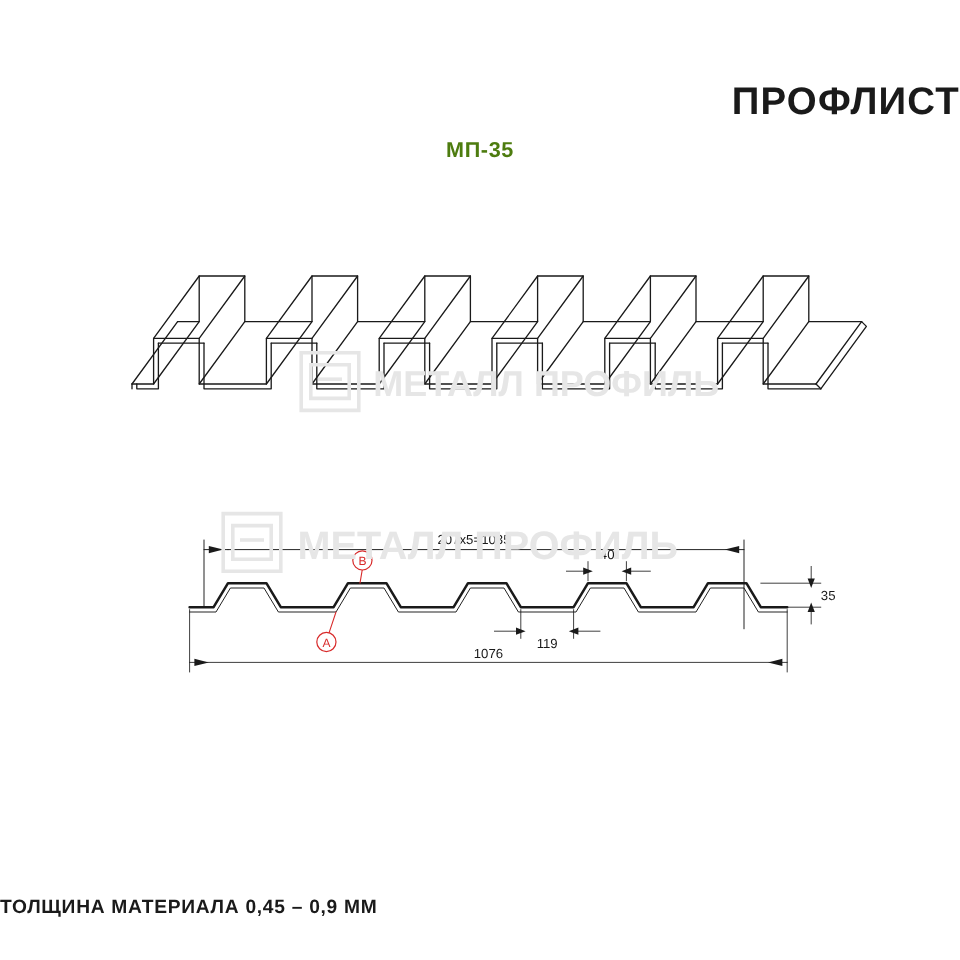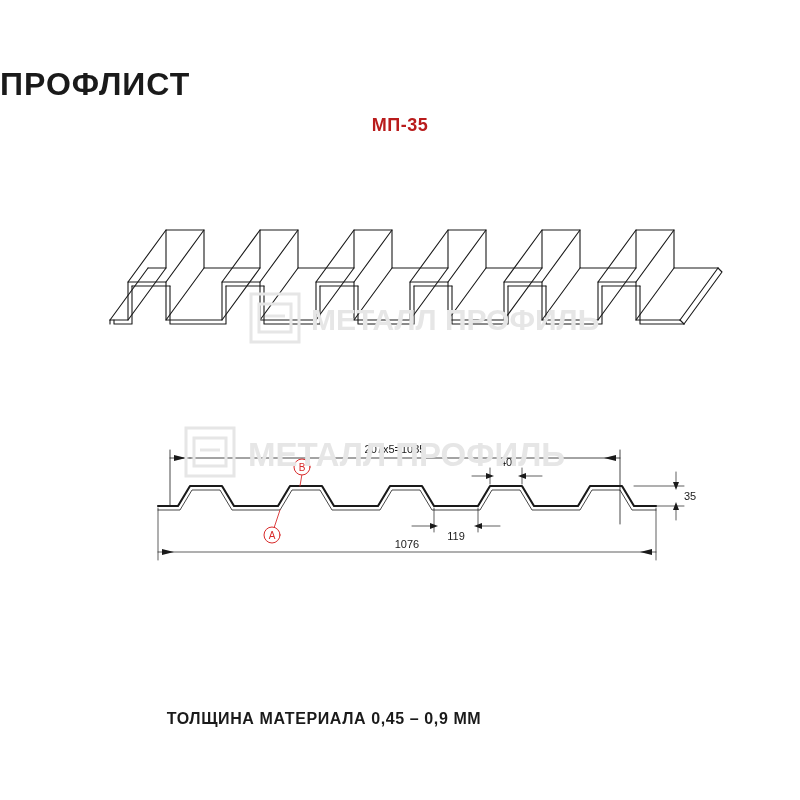--- a/index.html
+++ b/index.html
@@ -18,43 +18,42 @@
   .page {
     position: relative;
     width: 800px;
     height: 800px;
   }
   .title {
     position: absolute;
     top: 66px;
     left: 0;
     width: 800px;
-    text-align: left;
+    text-align: right;
     font-size: 32px;
     font-weight: bold;
     letter-spacing: 1px;
     color: #1a1a1a;
   }
   .subtitle {
     position: absolute;
     top: 115px;
     left: 0;
     width: 800px;
     text-align: center;
     font-size: 18px;
     font-weight: bold;
     letter-spacing: 0.5px;
-    color: #b91c1c;
+    color: #4d7c0f;
   }
   .footer-note {
     position: absolute;
-    top: 710px;
+    top: 748px;
     left: 0;
     width: 648px;
-    text-align: center;
     font-size: 16px;
     font-weight: bold;
     letter-spacing: 0.6px;
     color: #1a1a1a;
   }
   .iso-wrap {
     position: absolute;
     top: 190px;
     left: 70px;
     width: 680px;

